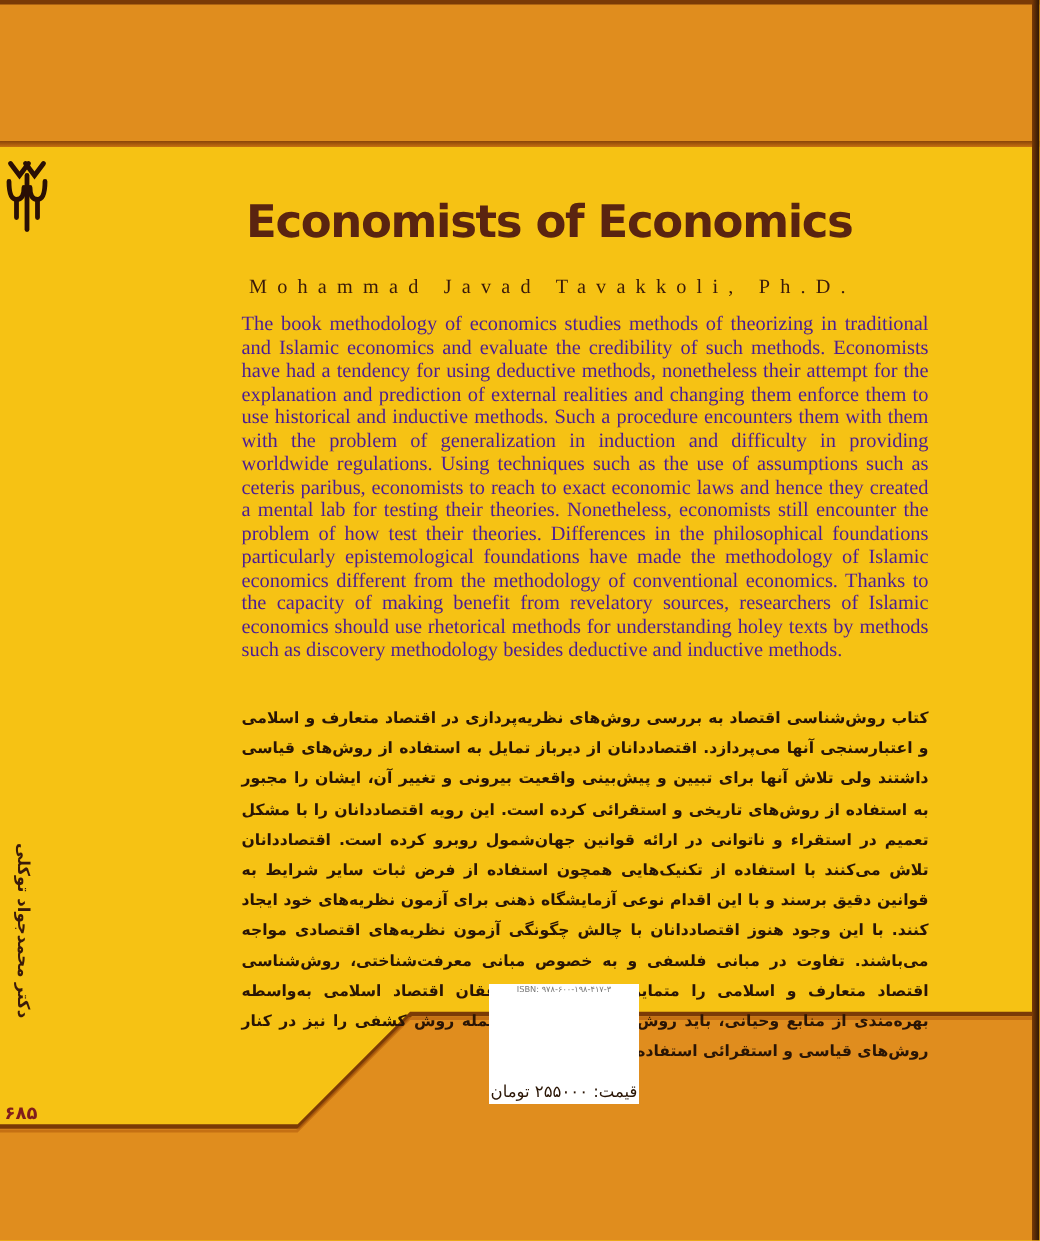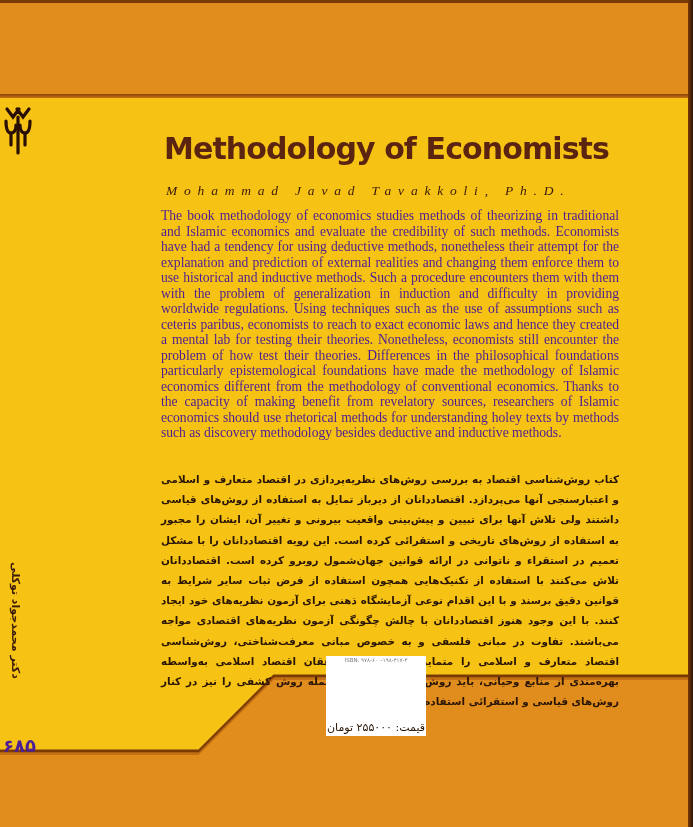--- a/index.html
+++ b/index.html
@@ -35,21 +35,21 @@
       position: absolute; left: 3px; top: 103px; width: 30px; height: 52px;
     }
     .title {
       position: absolute; left: 164px; top: 131px; width: 440px;
       font-family: "DejaVu Sans", sans-serif; font-weight: bold;
       font-size: 30px; letter-spacing: -0.9px; color: #5a2410;
       white-space: nowrap;
     }
     .author {
       position: absolute; left: 166px; top: 183px; width: 440px;
-      font-family: "Liberation Serif", serif; font-style: italic;
+      font-family: "Liberation Serif", serif; 
       font-size: 13.5px; letter-spacing: 6.8px; color: #3a1a0a;
       white-space: nowrap;
     }
     .blurb-en {
       position: absolute; left: 161px; top: 208px; width: 458px;
       font-size: 13.6px; line-height: 15.5px; color: #4c1d95;
       text-align: justify; hyphens: manual;
     }
     .blurb-fa {
       position: absolute; left: 161px; top: 469px; width: 458px;
@@ -59,21 +59,21 @@
     }
     .spine-author {
       position: absolute; left: 2px; top: 555px; width: 20px; height: 130px;
       writing-mode: vertical-rl; direction: rtl;
       font-family: "DejaVu Sans", sans-serif; font-weight: bold;
       font-size: 11px; color: #3a1a0a; text-align: center;
     }
     .spine-number {
       position: absolute; left: 3px; top: 735px;
       font-family: "DejaVu Sans", sans-serif; font-weight: bold;
-      font-size: 18px; color: #4c1d95; direction: rtl;
+      font-size: 12px; color: #7f1d1d; direction: rtl;
     }
     .barcode-box {
       position: absolute; left: 326px; top: 656px; width: 100px; height: 80px;
       background: #ffffff;
     }
     .isbn {
       position: absolute; left: 0; top: 1px; width: 100%; text-align: center;
       font-family: "DejaVu Sans", sans-serif; font-size: 5.5px; color: #777;
       direction: ltr;
     }
@@ -100,21 +100,21 @@
 <svg class="logo" viewBox="0 0 30 52">
   <g fill="none" stroke="#2a0f05" stroke-width="3.2" stroke-linecap="round">
     <path d="M4 6 L10 14 L16 6 M14 6 L20 14 L26 6"></path>
     <path d="M3 18 Q3 30 8 30 Q13 30 13 22"></path>
     <path d="M27 18 Q27 30 22 30 Q17 30 17 22"></path>
     <path d="M15 14 L15 50"></path>
     <path d="M8 30 L8 42 M22 30 L22 42"></path>
   </g>
 </svg>
 
-<div class="title">Methodology of Economists</div>
+<div class="title">Economists of Economics</div>
 <div class="author">Mohammad Javad Tavakkoli, Ph.D.</div>
 
 <div class="blurb-en">The book methodology of economics studies methods of theorizing in traditional and Islamic economics and evaluate the credibility of such methods. Economists have had a tendency for using deductive methods, nonetheless their attempt for the explanation and prediction of external realities and changing them enforce them to use historical and inductive methods. Such a procedure encounters them with them with the problem of generalization in induction and difficulty in pro­viding worldwide regulations. Using techniques such as the use of assumptions such as ceteris paribus, economists to reach to exact economic laws and hence they created a mental lab for testing their theories.  Nonetheless, economists still encounter the problem of how test their theories. Differences in the philosophical foundations particularly epistemological foundations have made the methodolo­gy of Islamic economics different from the methodology of conventional eco­nomics. Thanks to the capacity of making benefit from revelatory sources, re­searchers of Islamic economics should use rhetorical methods for understanding holey texts by methods such as discovery methodology besides deductive and in­ductive methods.</div>
 <div class="blurb-fa">کتاب روش‌شناسی اقتصاد به بررسی روش‌های نظریه‌پردازی در اقتصاد متعارف و اسلامی و اعتبارسنجی آنها می‌پردازد.  اقتصاددانان از دیرباز تمایل به استفاده از روش‌های قیاسی داشتند ولی تلاش آنها برای تبیین و پیش‌بینی واقعیت بیرونی و تغییر آن، ایشان را مجبور به استفاده از روش‌های تاریخی و استقرائی کرده است. این رویه اقتصاددانان را با مشکل تعمیم در استقراء و ناتوانی در ارائه قوانین جهان‌شمول روبرو کرده است. اقتصاددانان تلاش می‌کنند با استفاده از تکنیک‌هایی همچون استفاده از فرض ثبات سایر شرایط به قوانین دقیق برسند و با این اقدام نوعی آزمایشگاه ذهنی برای آزمون نظریه‌های خود ایجاد کنند. با این وجود هنوز اقتصاددانان با چالش چگونگی آزمون نظریه‌های اقتصادی مواجه می‌باشند. تفاوت در مبانی فلسفی و به خصوص مبانی معرفت‌شناختی، روش‌شناسی اقتصاد متعارف و اسلامی را متمایز کرده است. محققان اقتصاد اسلامی به‌واسطه بهره‌مندی از منابع وحیانی، باید روش‌های فهم متن از جمله روش کشفی را نیز در کنار روش‌های قیاسی و استقرائی استفاده کنند.</div>
 
 <div class="spine-author">دکتر محمدجواد توکلی</div>
 <div class="spine-number">۶۸۵</div>
 
 <div class="barcode-box">
   <div class="isbn">ISBN: ۹۷۸-۶۰۰-۱۹۸-۴۱۷-۳</div>

